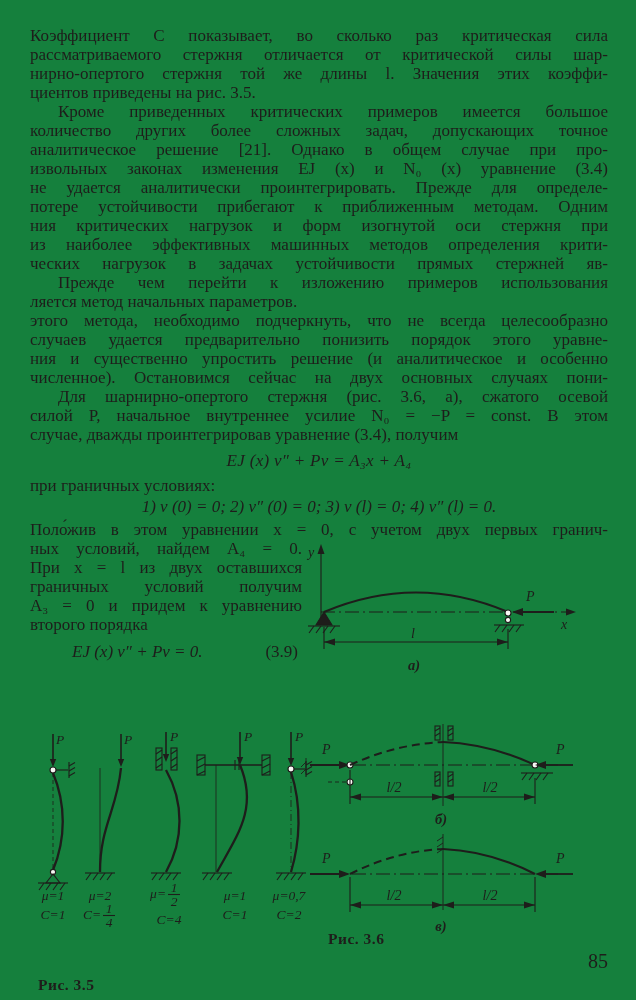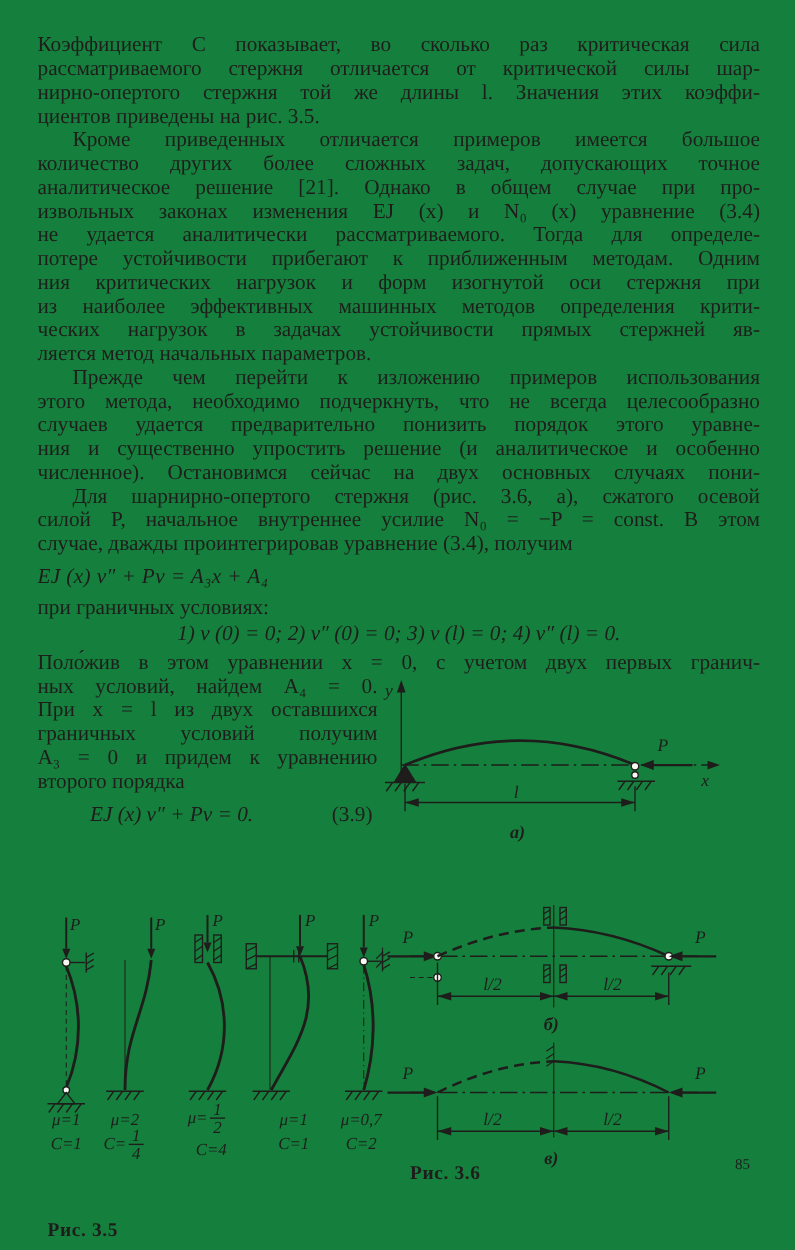--- a/index.html
+++ b/index.html
@@ -2,57 +2,57 @@
 <html><head>
 <meta charset="utf-8">
 <style>
   html,body{margin:0;padding:0;}
   body{background:#e8e8e4;font-family:"Liberation Serif","DejaVu Serif",serif;}
   .pg{position:relative;width:636px;height:1000px;background:#15803d;color:#1e1d1b;overflow:hidden;text-decoration:underline;}
   .flow{position:absolute;left:30px;top:26px;width:578px;font-size:17px;line-height:19px;}
   .tl{white-space:normal;}
   .j{text-align:justify;text-align-last:justify;}
   .ind{text-indent:28px;}
-  .eq{font-style:italic;margin:7px 0 6px 0;letter-spacing:.3px;}
+  .eq{font-style:italic;text-align:center;margin:7px 0 6px 0;letter-spacing:.3px;}
   .bc{font-style:italic;text-align:center;margin:2px 0 4px 0;}
   .wraprow{display:flex;align-items:flex-start;}
   .wcol{width:272px;flex:0 0 272px;}
   .eq2row{display:flex;font-style:italic;padding-left:42px;margin-top:8px;}
   .eq2num{margin-left:auto;padding-right:4px;font-style:normal;}
   .cap{position:absolute;font-weight:bold;font-size:15.5px;letter-spacing:.5px;}
-  .pnum{position:absolute;left:588px;top:924px;font-size:12px;}
+  .pnum{position:absolute;left:588px;top:950px;font-size:20px;}
   svg{position:absolute;overflow:visible;}
   svg text{font-family:"Liberation Serif","DejaVu Serif",serif;fill:#1e1d1b;}
   .mt{font-style:italic;font-size:14px;}
   .lb{font-style:italic;font-size:13.5px;}
   .sub{font-style:italic;font-weight:bold;font-size:14.5px;}
 </style>
 </head>
 <body>
 
 <main class="pg">
 
   <div class="flow">
     <div class="tl j">Коэффициент C показывает, во сколько раз критическая сила</div>
     <div class="tl j">рассматриваемого стержня отличается от критической силы шар-</div>
     <div class="tl j">нирно-опертого стержня той же длины l. Значения этих коэффи-</div>
     <div class="tl">циентов приведены на рис. 3.5.</div>
 
-    <div class="tl j ind">Кроме приведенных отличается примеров имеется большое</div>
+    <div class="tl j ind">Кроме приведенных критических примеров имеется большое</div>
     <div class="tl j">количество других более сложных задач, допускающих точное</div>
     <div class="tl j">аналитическое решение [21]. Однако в общем случае при про-</div>
     <div class="tl j">извольных законах изменения EJ (x) и N₀ (x) уравнение (3.4)</div>
-    <div class="tl j">не удается аналитически рассматриваемого. Тогда для определе-</div>
+    <div class="tl j">не удается аналитически проинтегрировать. Прежде для определе-</div>
     <div class="tl j">потере устойчивости прибегают к приближенным методам. Одним</div>
     <div class="tl j">ния критических нагрузок и форм изогнутой оси стержня при</div>
     <div class="tl j">из наиболее эффективных машинных методов определения крити-</div>
     <div class="tl j">ческих нагрузок в задачах устойчивости прямых стержней яв-</div>
+    <div class="tl j ind">Прежде чем перейти к изложению примеров использования</div>
+
     <div class="tl">ляется метод начальных параметров.</div>
-
-    <div class="tl j ind">Прежде чем перейти к изложению примеров использования</div>
     <div class="tl j">этого метода, необходимо подчеркнуть, что не всегда целесообразно</div>
     <div class="tl j">случаев удается предварительно понизить порядок этого уравне-</div>
     <div class="tl j">ния и существенно упростить решение (и аналитическое и особенно</div>
     <div class="tl j">численное). Остановимся сейчас на двух основных случаях пони-</div>
 
     <div class="tl j ind">Для шарнирно-опертого стержня (рис. 3.6, а), сжатого осевой</div>
     <div class="tl j">силой P, начальное внутреннее усилие N₀ = −P = const. В этом</div>
     <div class="tl">случае, дважды проинтегрировав уравнение (3.4), получим</div>
 
     <div class="eq">EJ (x) v″ + Pv = A₃x + A₄</div>

